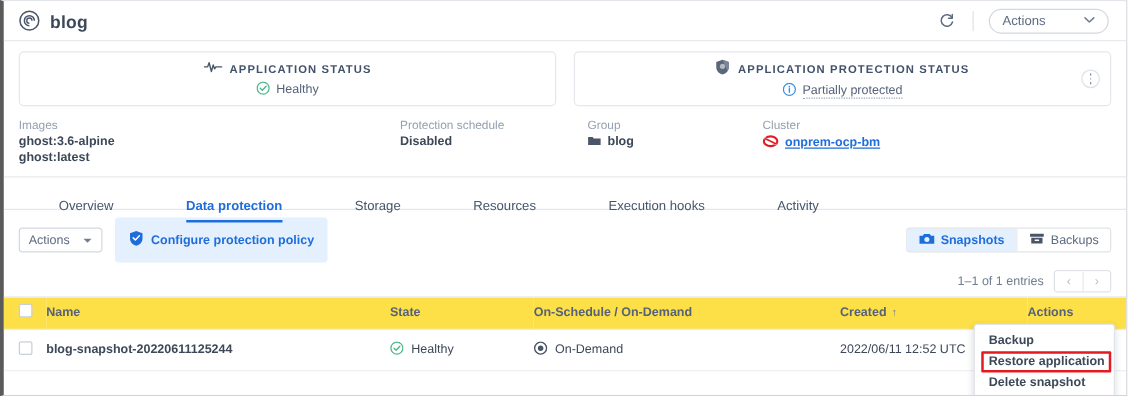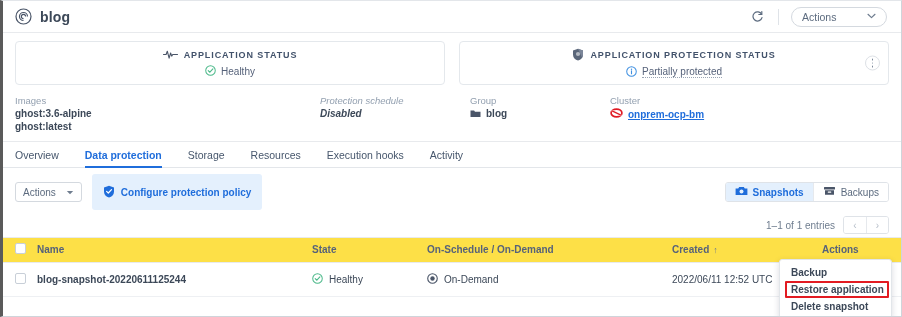--- a/index.html
+++ b/index.html
@@ -101,21 +101,21 @@
   .kebab-dots i { width: 1.8px; height: 1.8px; border-radius: 50%; background: #7a8698; display: block; }
 
   
   .meta {
     display: flex;
     padding: 4px 12px 8px 12px;
     border-bottom: 1px solid #e8eaed;
   }
   .meta-col { display: flex; flex-direction: column; }
   .meta-col.c1 { width: 305px; }
-  .meta-col.c2 { width: 150px; font-style: italic; }
+  .meta-col.c2 { width: 150px; }
   .meta-col.c3 { width: 140px; }
   .meta-col.c4 { width: auto; }
   .meta-label { font-size: 9.5px; color: #93a0b0; margin-bottom: 1px; }
   .meta-value { font-size: 10px; color: #3c4858; font-weight: bold; line-height: 13px; }
   .meta-value-row { display: flex; align-items: center; gap: 5px; }
   .meta-link {
     font-size: 10px; color: #1f6ddb; font-weight: bold;
     text-decoration: underline; cursor: pointer;
   }
 
@@ -125,21 +125,21 @@
     height: 26px;
     padding: 0 12px;
     border-bottom: 1px solid #e3e6ea;
     gap: 26px;
   }
   .tab {
     font-size: 10.5px; color: #46566c;
     padding-bottom: 5px;
     cursor: pointer;
     border-bottom: 2px solid transparent;
-    position: relative; top: 1px;
+    position: relative; top: 11px; margin-left: 32px;
   }
   .tab.active { color: #1f6ddb; font-weight: bold; border-bottom-color: #1f6ddb; }
 
   
   .toolbar {
     display: flex; align-items: center;
     padding: 6px 12px 4px 12px;
     gap: 10px;
   }
   .btn-outline {

